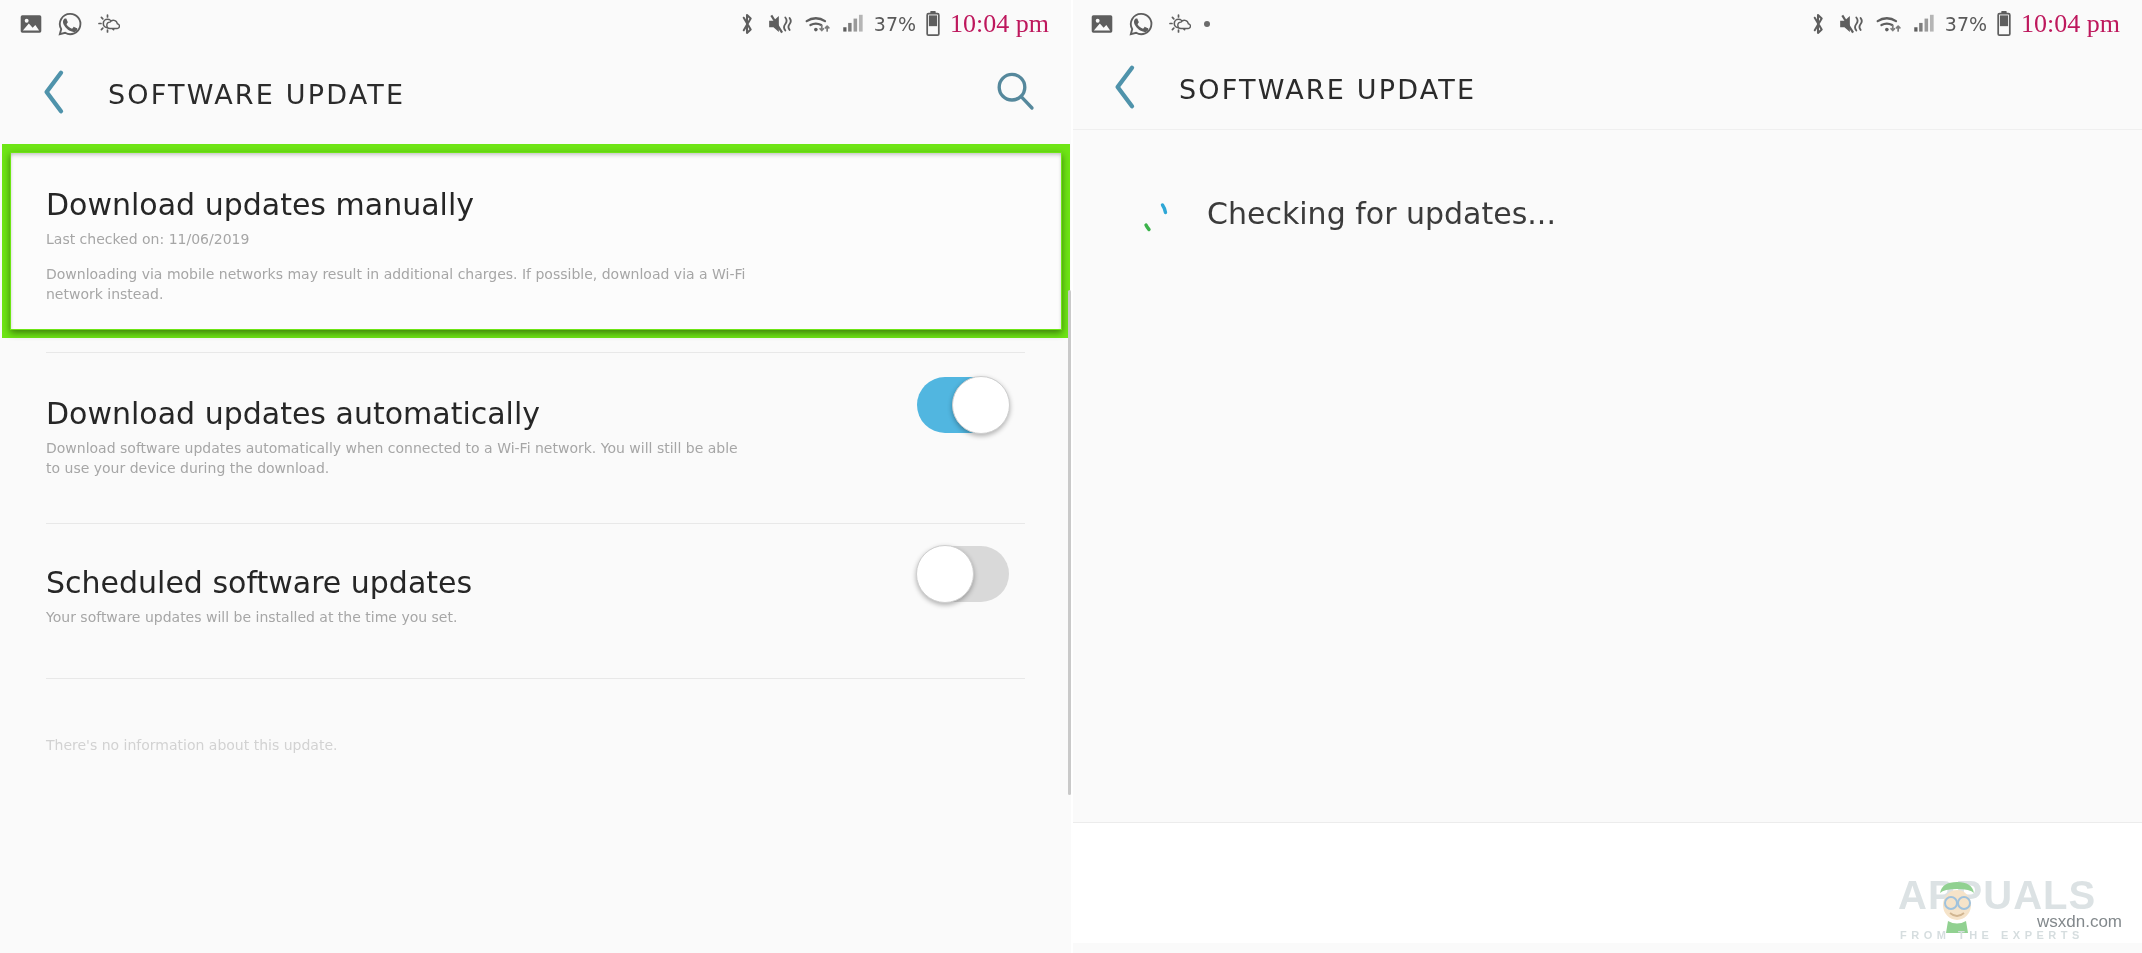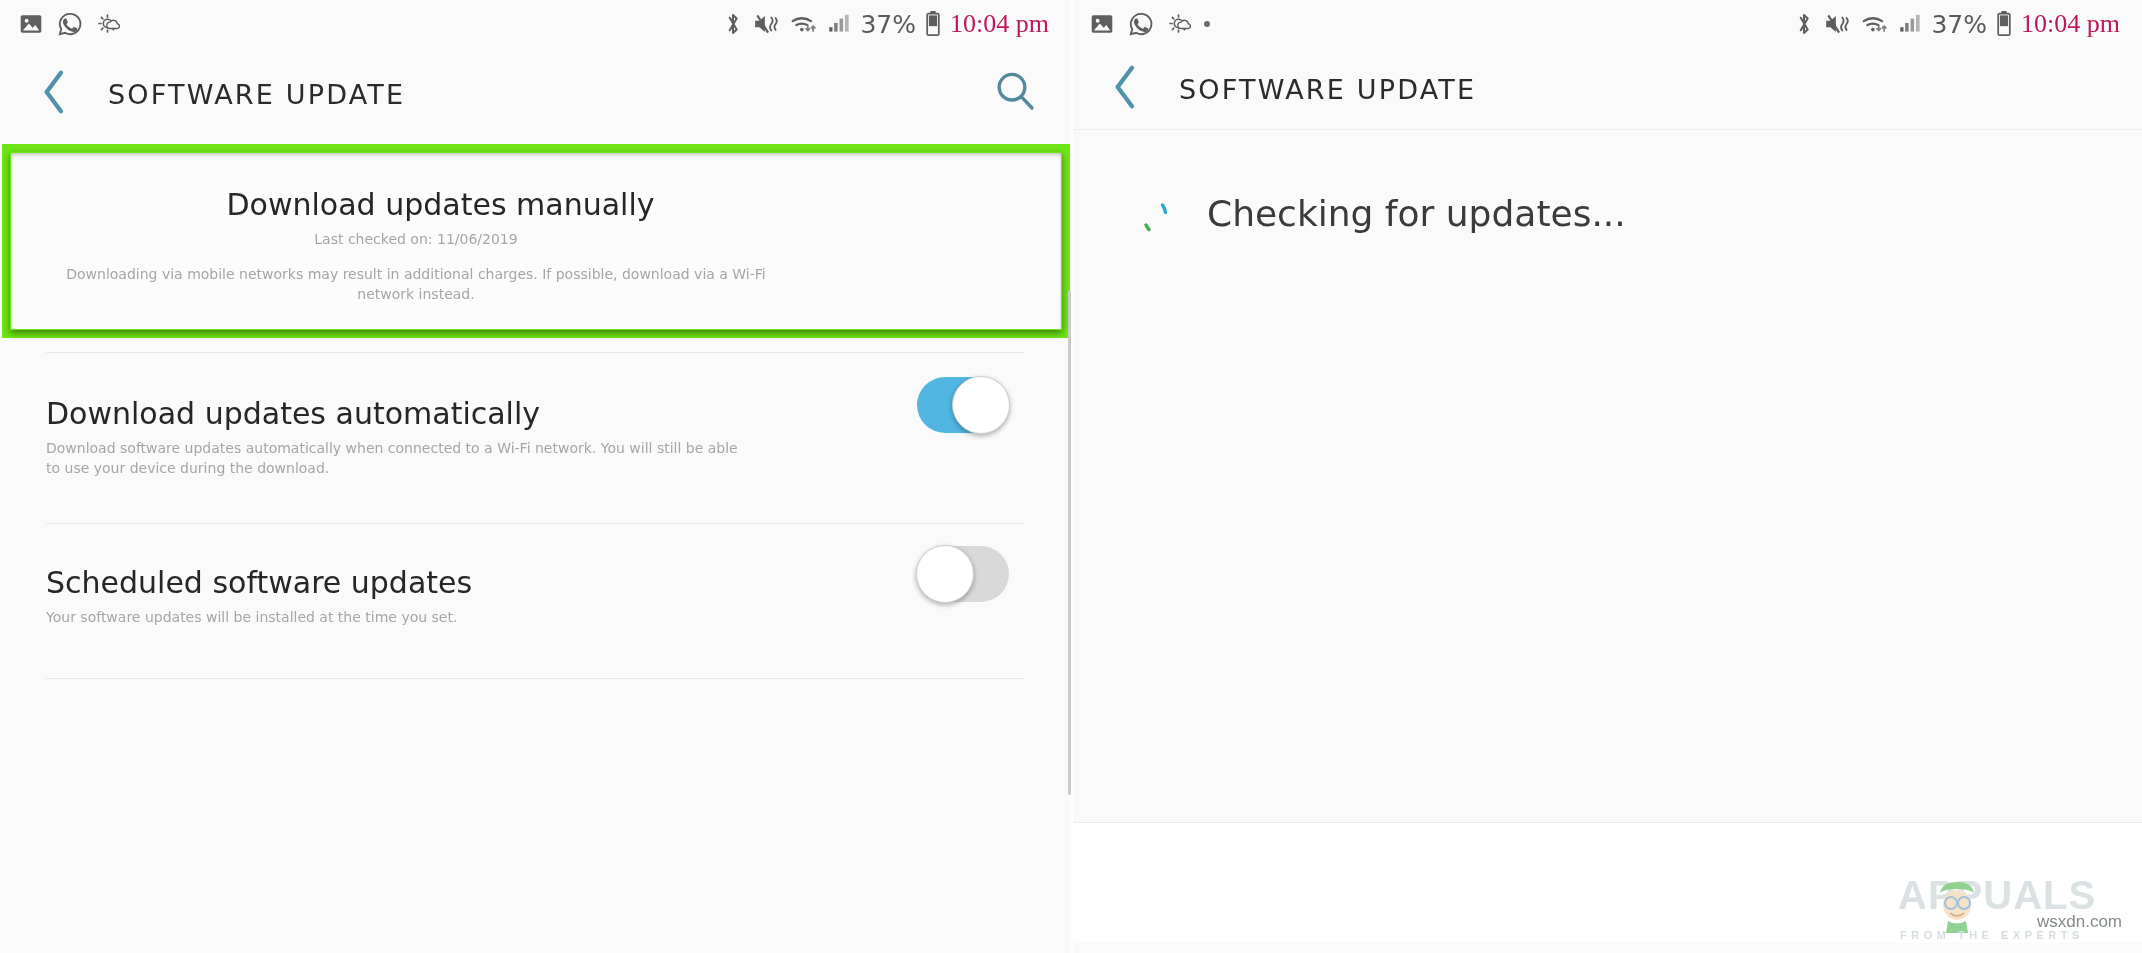--- a/index.html
+++ b/index.html
@@ -47,21 +47,21 @@
   .status-right {
     margin-left: auto;
     display: flex;
     align-items: center;
     gap: 9px;
   }
   .sicon { display: block; }
   .sicon svg { display: block; }
   .status-text {
     font-family: "DejaVu Sans", sans-serif;
-    font-size: 25px;
+    font-size: 19px;
     color: #5a5a5a;
     letter-spacing: 0px;
     line-height: 1;
   }
   .status-time {
     font-family: Liberation Serif, serif;
     font-size: 26px;
     color: #be185d;
     line-height: 1;
     white-space: nowrap;
@@ -213,21 +213,21 @@
     align-items: center;
     padding: 55px 0 0 62px;
   }
   .spinner {
     width: 56px; height: 56px;
     position: relative;
     flex: 0 0 auto;
   }
   .checking-text {
     font-family: "DejaVu Sans", sans-serif;
-    font-size: 36px;
+    font-size: 30px;
     color: #3b3b3b;
     margin-left: 18px;
     white-space: nowrap;
   }
 
   
   .scrollbar {
     position: absolute;
     right: 0px;
     top: 150px;
@@ -422,21 +422,21 @@
             </svg>
         </span>
       </div>
     </div>
 
     <div class="content">
 
       <div class="hl-inner-shadow"></div>
       <div class="hl-wrap"></div>
 
-      <div class="row" style="padding-top:48px; position:relative; z-index:4;text-align:center;">
+      <div class="row" style="padding-top:48px; position:relative; z-index:4;">
         <div class="row-inner">
           <div class="row-title">Download updates manually</div>
           <div class="row-sub wide">Last checked on: 11/06/2019</div>
           <div class="row-sub wide" style="margin-top:16px;">Downloading via mobile networks may result in additional charges. If possible, download via a Wi-Fi network instead.</div>
         </div>
       </div>
 
       <div class="divider" style="margin-top:47px;"></div>
 
       <div class="row" style="padding-top:44px;">
@@ -460,20 +460,21 @@
         <div class="toggle" style="top:22px;">
           <span class="track"></span>
           <span class="knob"></span>
         </div>
       </div>
 
       <div class="divider" style="margin-top:50px;"></div>
 
       <div class="row" style="padding-top:50px;">
         <div class="row-inner">
+          <div class="row-sub faded2">There's no information about this update.</div>
         </div>
       </div>
 
       <div class="scrollbar"></div>
     </div>
   </div>
 
   <div class="panel panel-right">
 
     <div class="statusbar">

